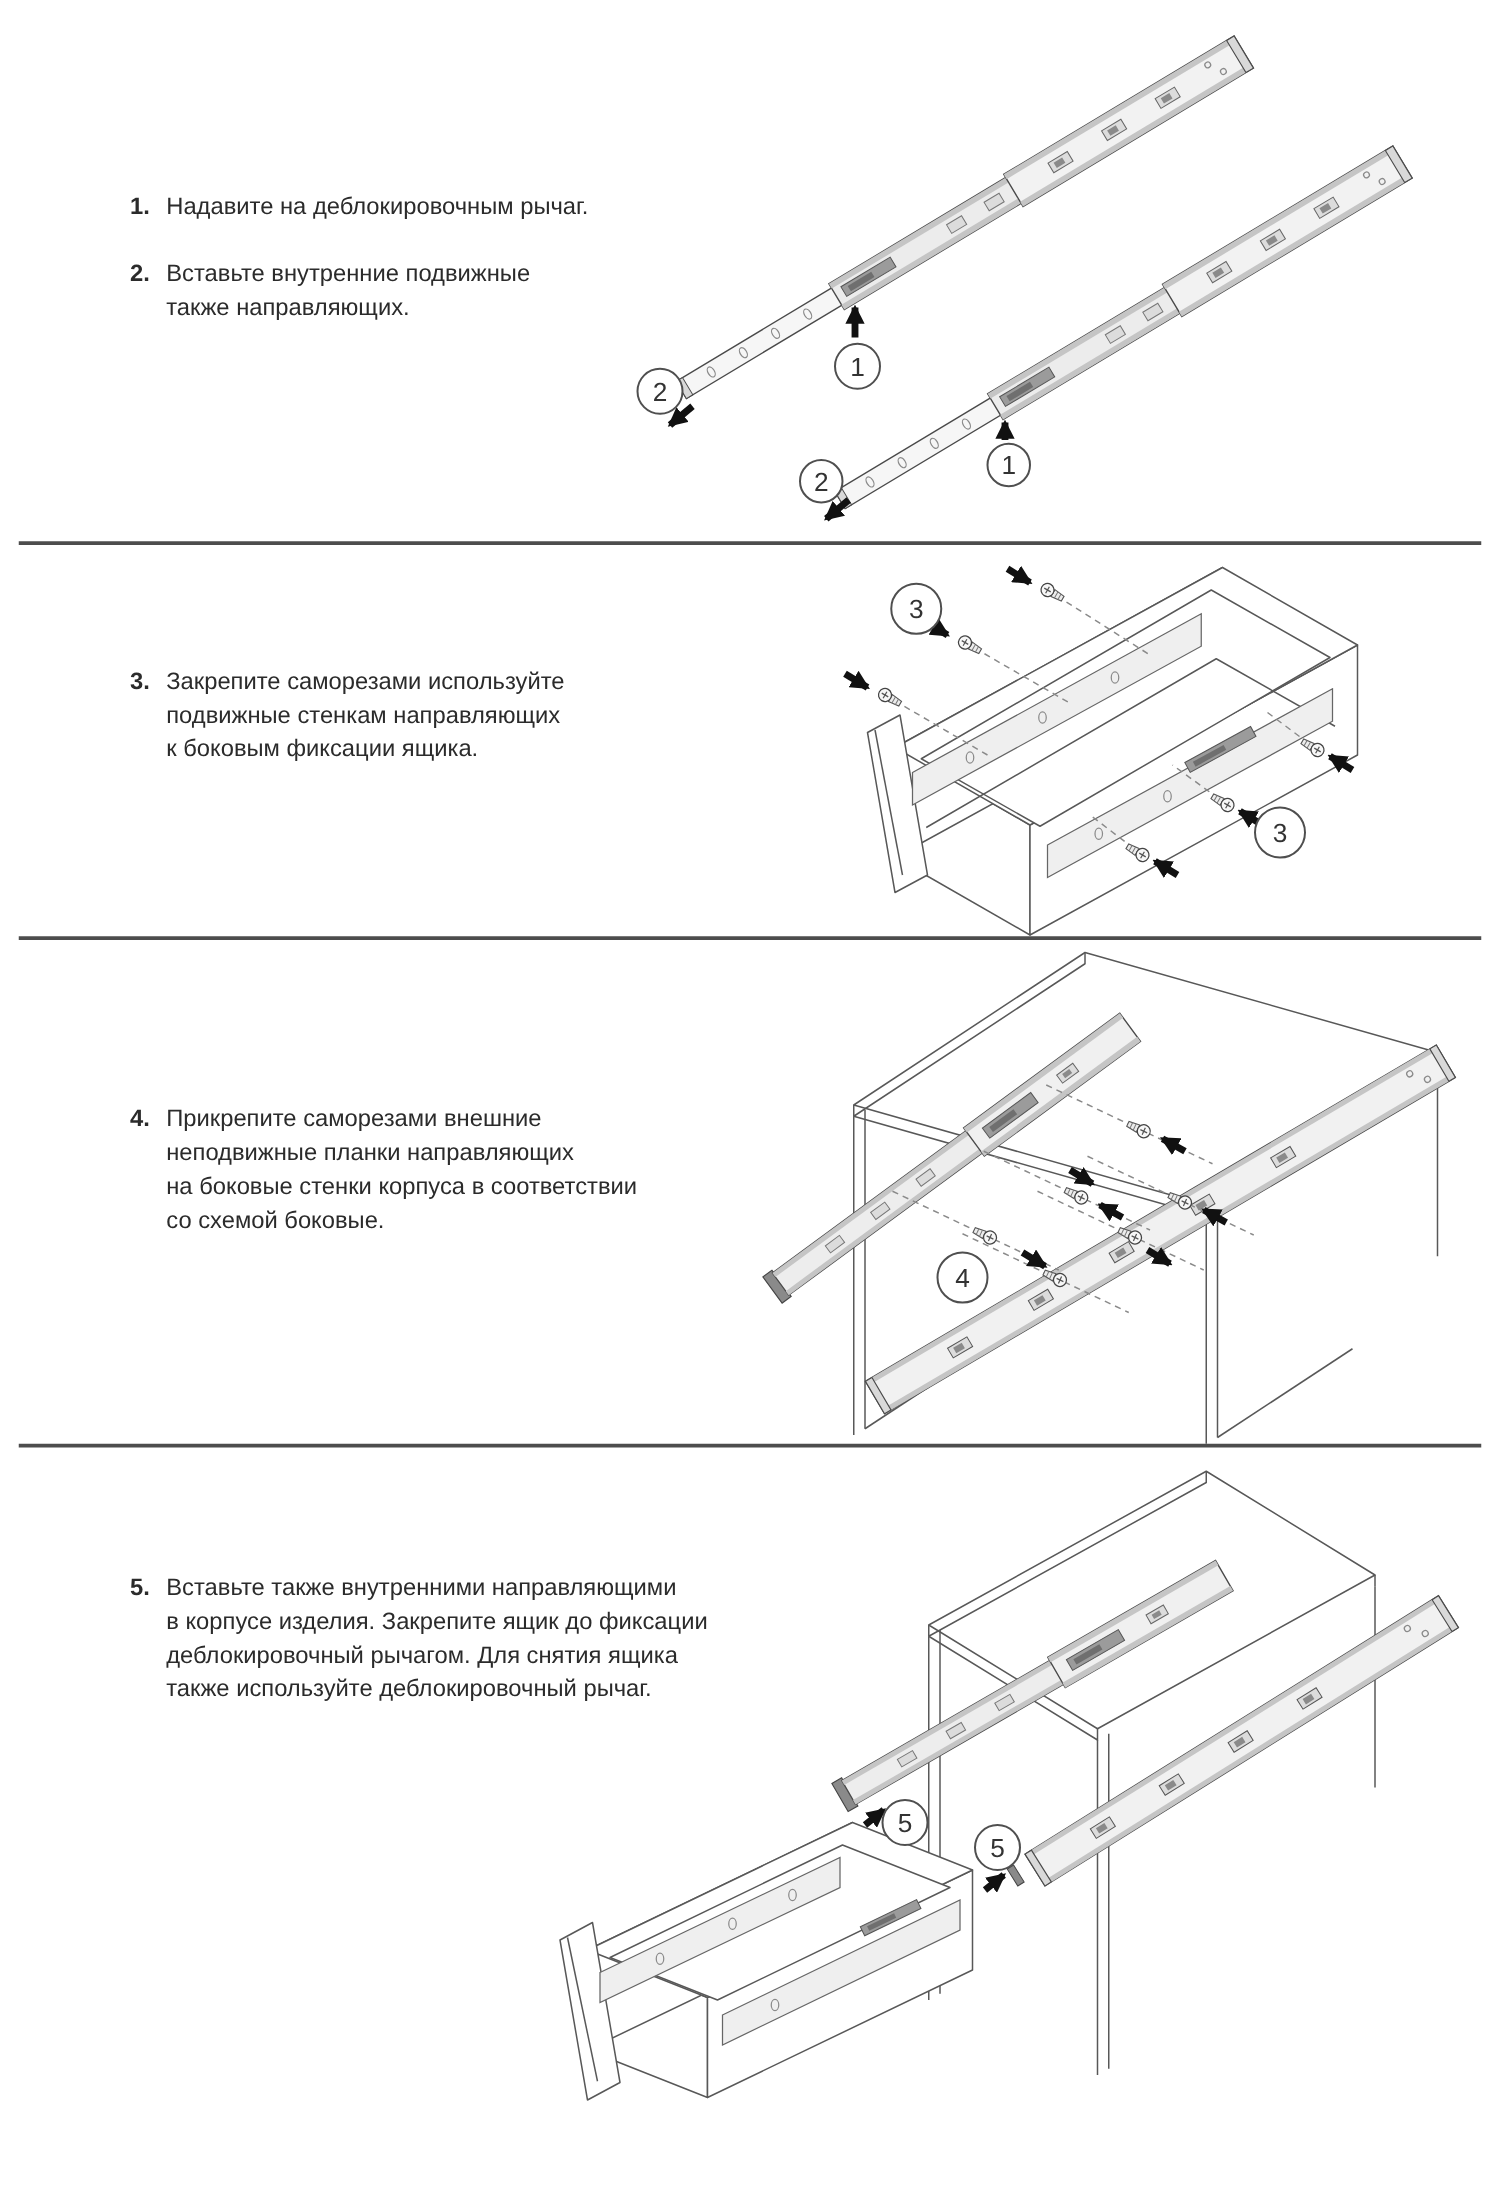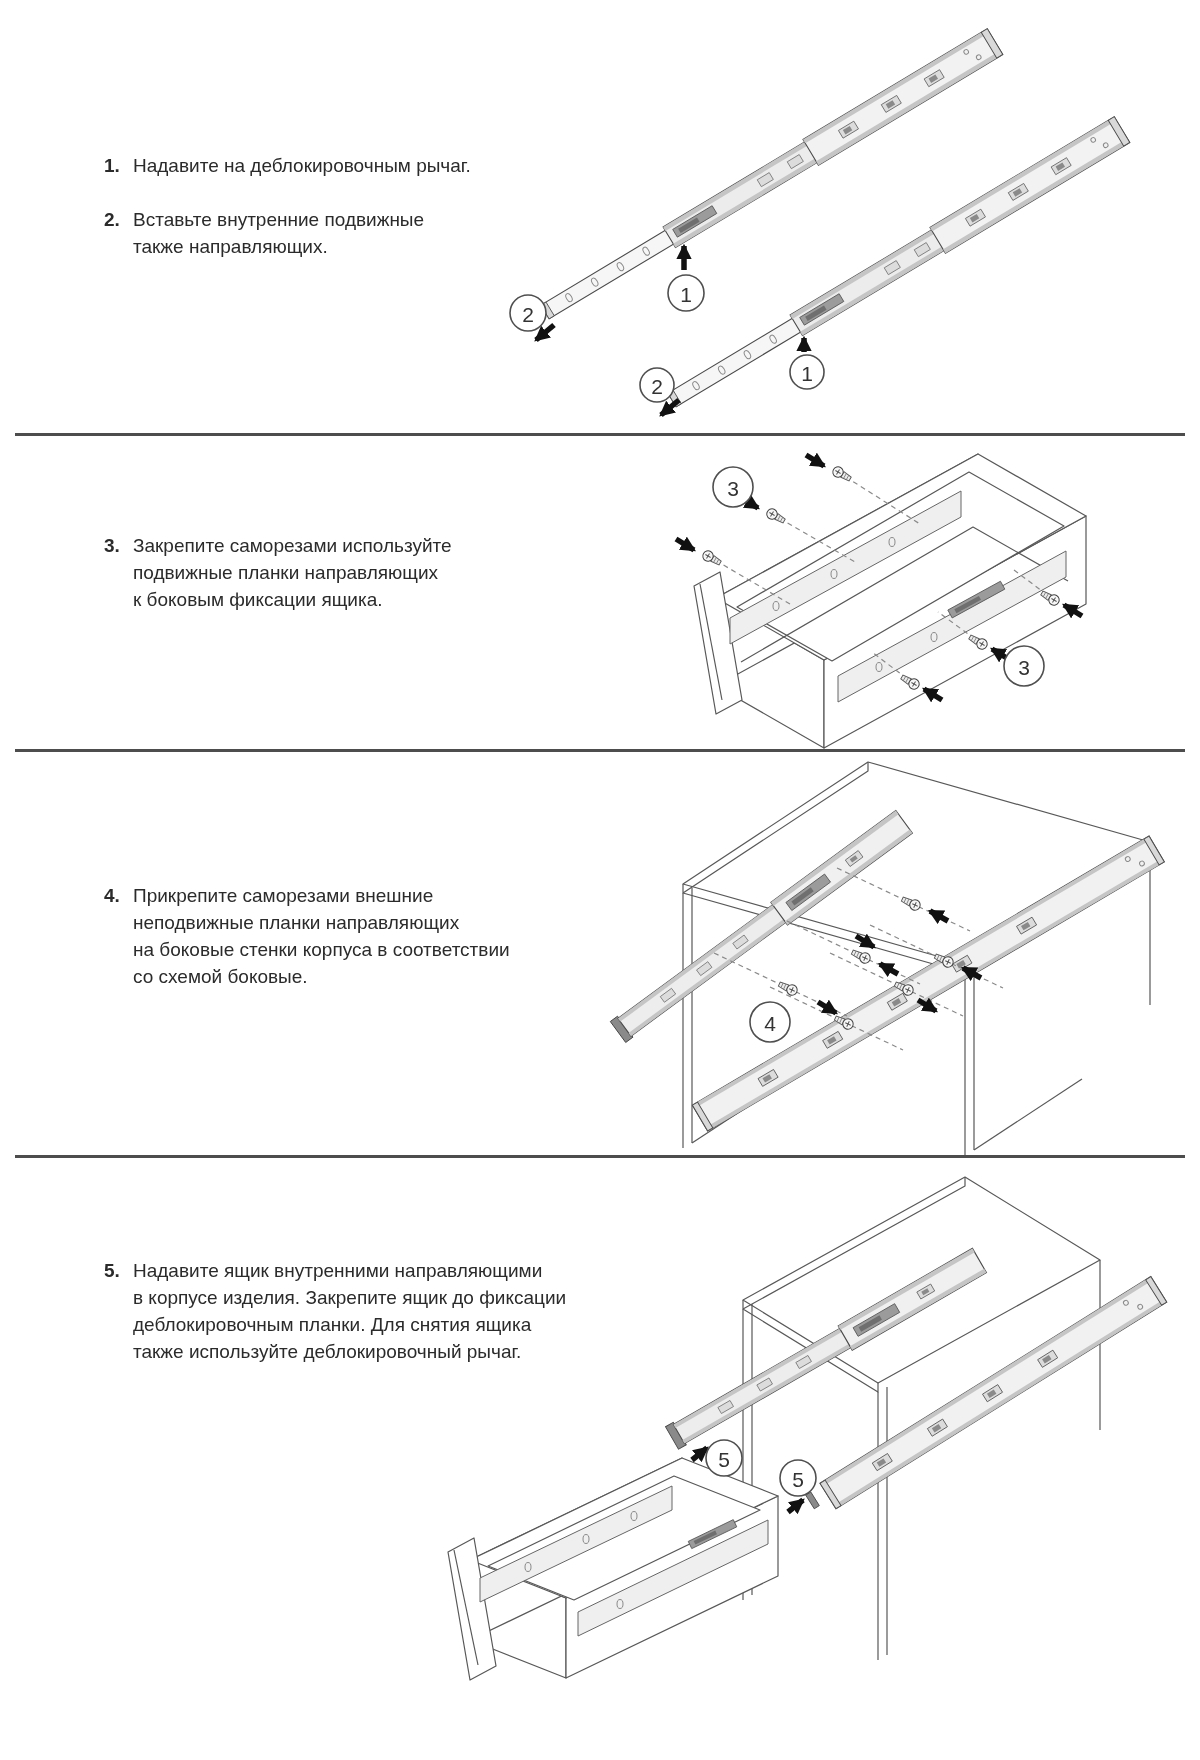--- a/index.html
+++ b/index.html
@@ -185,21 +185,21 @@
     <text class="cot" x="657" y="386">2</text>
   </g>
 </svg>
 
 <div class="divider" style="top:433px"></div>
 
 <div class="step" style="top:532px">
   <span class="num">3.</span>
   <div class="lines">
     <div>Закрепите саморезами используйте</div>
-    <div>подвижные планки направляющих</div>
+    <div>подвижные стенкам направляющих</div>
     <div>к боковым фиксации ящика.</div>
   </div>
 </div>
 
 <svg class="dg" style="top:435px;width:1200px;height:315px" viewBox="0 435 1200 315">
   <g>
     <path class="wf" d="M716,598 L824,660 L824,748 L716,686 Z"></path>
     <path class="wf" d="M824,660 L1086,516 L1086,604 L824,748 Z"></path>
     <path class="wf" d="M716,598 L978,454 L978,542 L716,686 Z"></path>
     <path class="wf" d="M716,598 L978,454 L1086,516 L824,660 Z"></path>
@@ -308,23 +308,23 @@
     <circle class="co" cx="770" cy="1022" r="20"></circle>
     <text class="cot" x="770" y="1023">4</text>
   </g>
 </svg>
 
 <div class="divider" style="top:1155px"></div>
 
 <div class="step" style="top:1257px">
   <span class="num">5.</span>
   <div class="lines">
-    <div>Надавите ящик внутренними направляющими</div>
+    <div>Вставьте также внутренними направляющими</div>
     <div>в корпусе изделия. Закрепите ящик до фиксации</div>
-    <div>деблокировочным планки. Для снятия ящика</div>
+    <div>деблокировочный рычагом. Для снятия ящика</div>
     <div>также используйте деблокировочный рычаг.</div>
   </div>
 </div>
 
 <svg class="dg" style="top:1157px;width:1200px;height:603px" viewBox="0 1157 1200 603">
   <g>
     <path class="wf" d="M743,1300 L965,1177 L1100,1260 L878,1383 Z"></path>
     <path class="wl" d="M743,1300 L743,1309 L965,1186 L965,1177 M743,1309 L878,1392 L878,1383 M1100,1260 L1100,1269"></path>
     <line class="wl" x1="743" y1="1309" x2="743" y2="1600"></line>
     <line class="wl" x1="752" y1="1304" x2="752" y2="1595"></line>

